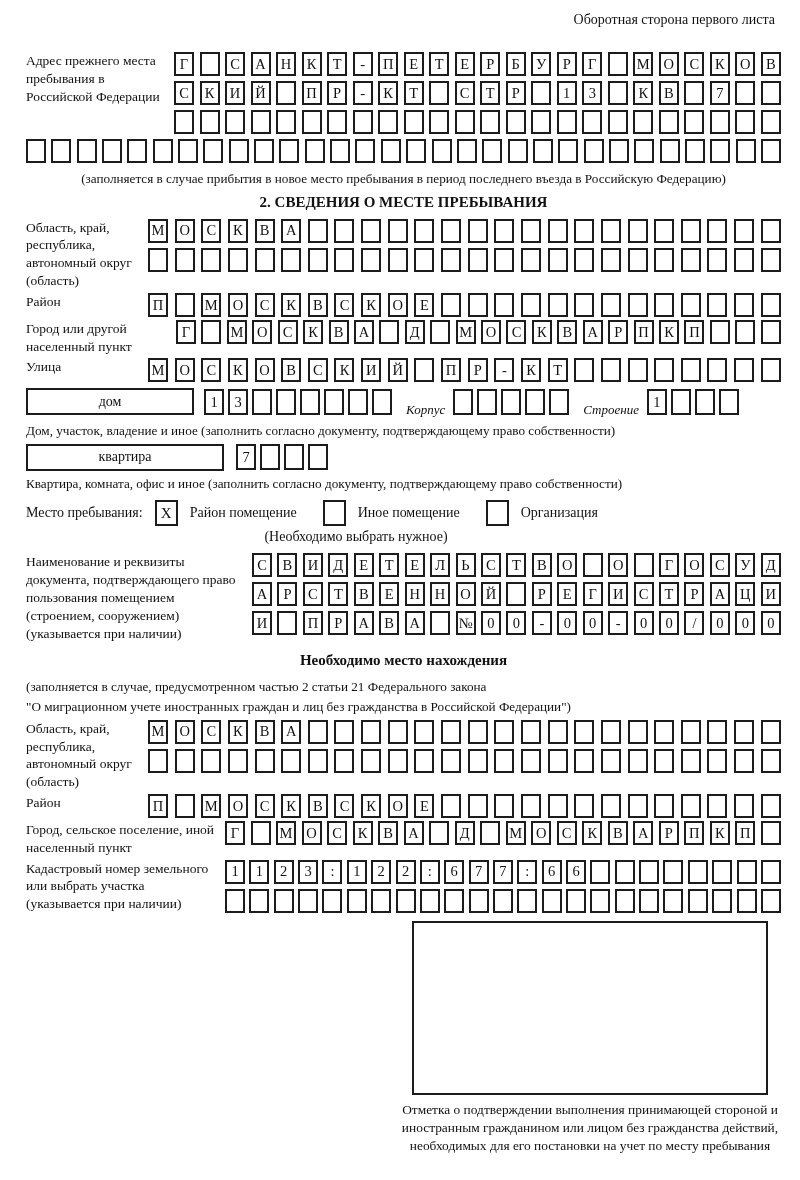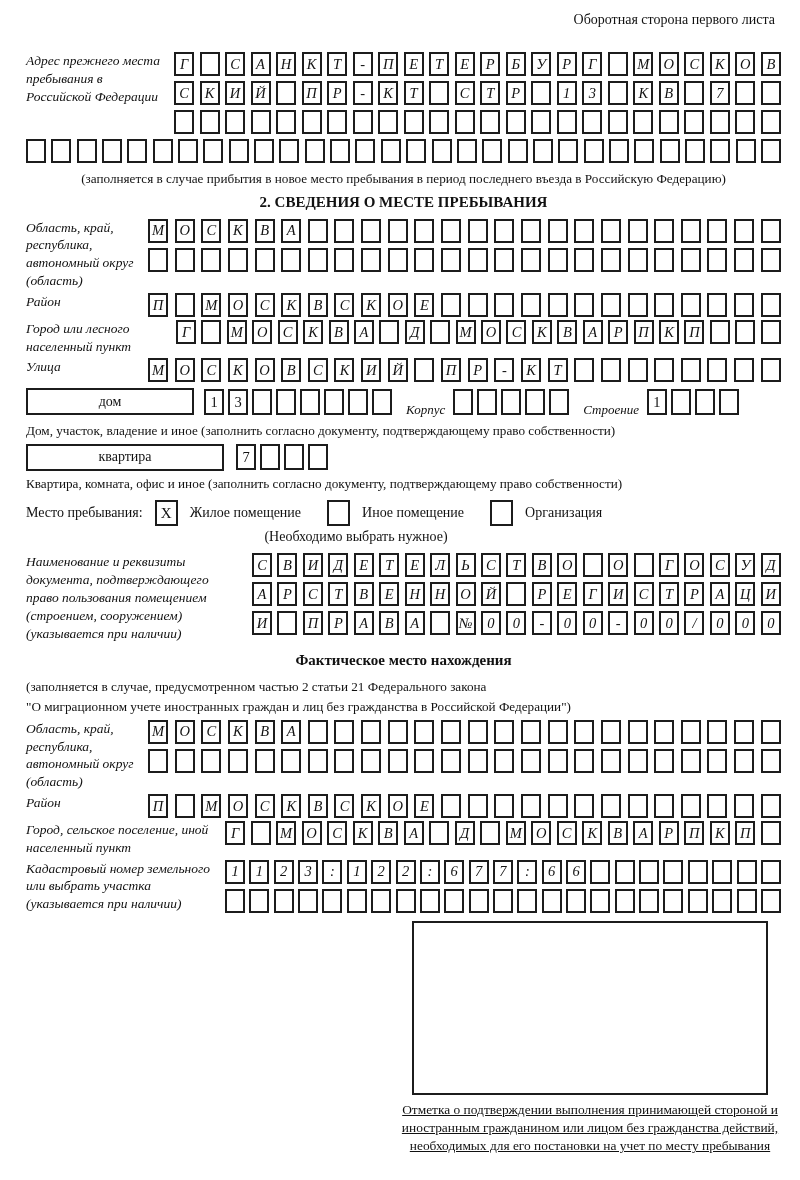--- a/index.html
+++ b/index.html
@@ -1,21 +1,21 @@
 <!DOCTYPE html>
 <html><head>
 <meta charset="utf-8">
 <style>
   html,body{margin:0;padding:0;background:#ffffff;}
   body{font-family:"Liberation Serif","DejaVu Serif",serif;color:#111;}
   .page{width:800px;height:1180px;box-sizing:border-box;padding:12px 19px 0 26px;background:#fff;overflow:hidden;}
 
   .top-note{text-align:right;font-size:14px;padding-right:6px;margin-bottom:24px;}
 
-  .frow{display:flex;align-items:flex-start;margin-bottom:3px;font-style:italic;}
+  .frow{display:flex;align-items:flex-start;margin-bottom:3px;}
   .flabel{flex:none;font-size:13.5px;line-height:1.32;padding-right:8px;box-sizing:border-box;}
   .w148{width:148px;}
   .w122{width:122px;}
   .w150{width:150px;}
   .w226{width:226px;}
   .w199{width:199px;}
   .rows{flex:1;min-width:0;}
 
   .cells{display:flex;justify-content:space-between;margin-bottom:5px;}
   .cells:last-child{margin-bottom:0;}
@@ -43,21 +43,21 @@
             width:23px;height:26px;border:2px solid #1c1c1c;box-sizing:border-box;
             font-size:15px;margin:0 12px;}
   .stay-label{white-space:nowrap;}
   .opt-label{white-space:nowrap;margin-right:14px;}
   .choose-note{width:660px;text-align:center;margin:2px 0 8px 0;font-size:14px;}
 
   .fact-note{text-align:left;font-size:13.2px;line-height:1.45;margin-bottom:4px;}
 
   .mark-wrap{width:382px;margin-left:auto;margin-right:0;margin-top:8px;}
   .mark-box{width:356px;height:174px;border:2px solid #1c1c1c;box-sizing:border-box;margin:0 auto 6px auto;background:#fff;}
-  .mark-note{font-size:13.4px;line-height:1.35;text-align:center;text-decoration:underline;}
+  .mark-note{font-size:13.4px;line-height:1.35;text-align:center;}
   .mb8{margin-bottom:8px;}
   .mt10{margin-top:10px;}
 </style>
 </head>
 <body>
 
 <div class="page">
 
   <div class="top-note">Оборотная сторона первого листа</div>
 
@@ -264,21 +264,21 @@
           <span class="cbox"></span>
           <span class="cbox"></span>
           <span class="cbox"></span>
           <span class="cbox"></span>
           <span class="cbox"></span>
         </div>
     </div>
   </div>
 
   <div class="frow">
-    <div class="flabel w150">Город или лесного населенный пункт</div>
+    <div class="flabel w150">Город или другой населенный пункт</div>
     <div class="rows">
       <div class="cells">
           <span class="cbox">Г</span>
           <span class="cbox"></span>
           <span class="cbox">М</span>
           <span class="cbox">О</span>
           <span class="cbox">С</span>
           <span class="cbox">К</span>
           <span class="cbox">В</span>
           <span class="cbox">А</span>
@@ -371,21 +371,21 @@
         <span class="cbox"></span>
         <span class="cbox"></span>
         <span class="cbox"></span>
       </div>
   </div>
   <div class="note">Квартира, комната, офис и иное (заполнить согласно документу, подтверждающему право собственности)</div>
 
   <div class="stay-row">
     <span class="stay-label">Место пребывания:</span>
     <span class="checkbox">X</span>
-    <span class="opt-label">Жилое помещение</span>
+    <span class="opt-label">Район помещение</span>
     <span class="checkbox"></span>
     <span class="opt-label">Иное помещение</span>
     <span class="checkbox"></span>
     <span class="opt-label">Организация</span>
   </div>
   <div class="choose-note">(Необходимо выбрать нужное)</div>
 
   <div class="frow">
     <div class="flabel w226">Наименование и реквизиты документа, подтверждающего право пользования помещением (строением, сооружением) (указывается при наличии)</div>
     <div class="rows">
@@ -454,21 +454,21 @@
           <span class="cbox">0</span>
           <span class="cbox">0</span>
           <span class="cbox">/</span>
           <span class="cbox">0</span>
           <span class="cbox">0</span>
           <span class="cbox">0</span>
         </div>
     </div>
   </div>
 
-  <div class="sec-title mt10">Фактическое место нахождения</div>
+  <div class="sec-title mt10">Необходимо место нахождения</div>
   <div class="fact-note">
     <span>(заполняется в случае, предусмотренном частью 2 статьи 21 Федерального закона</span><br>
     <span>"О миграционном учете иностранных граждан и лиц без гражданства в Российской Федерации")</span>
   </div>
 
   <div class="frow">
     <div class="flabel w122">Область, край, республика, автономный округ (область)</div>
     <div class="rows">
       <div class="cells">
           <span class="cbox">М</span>

